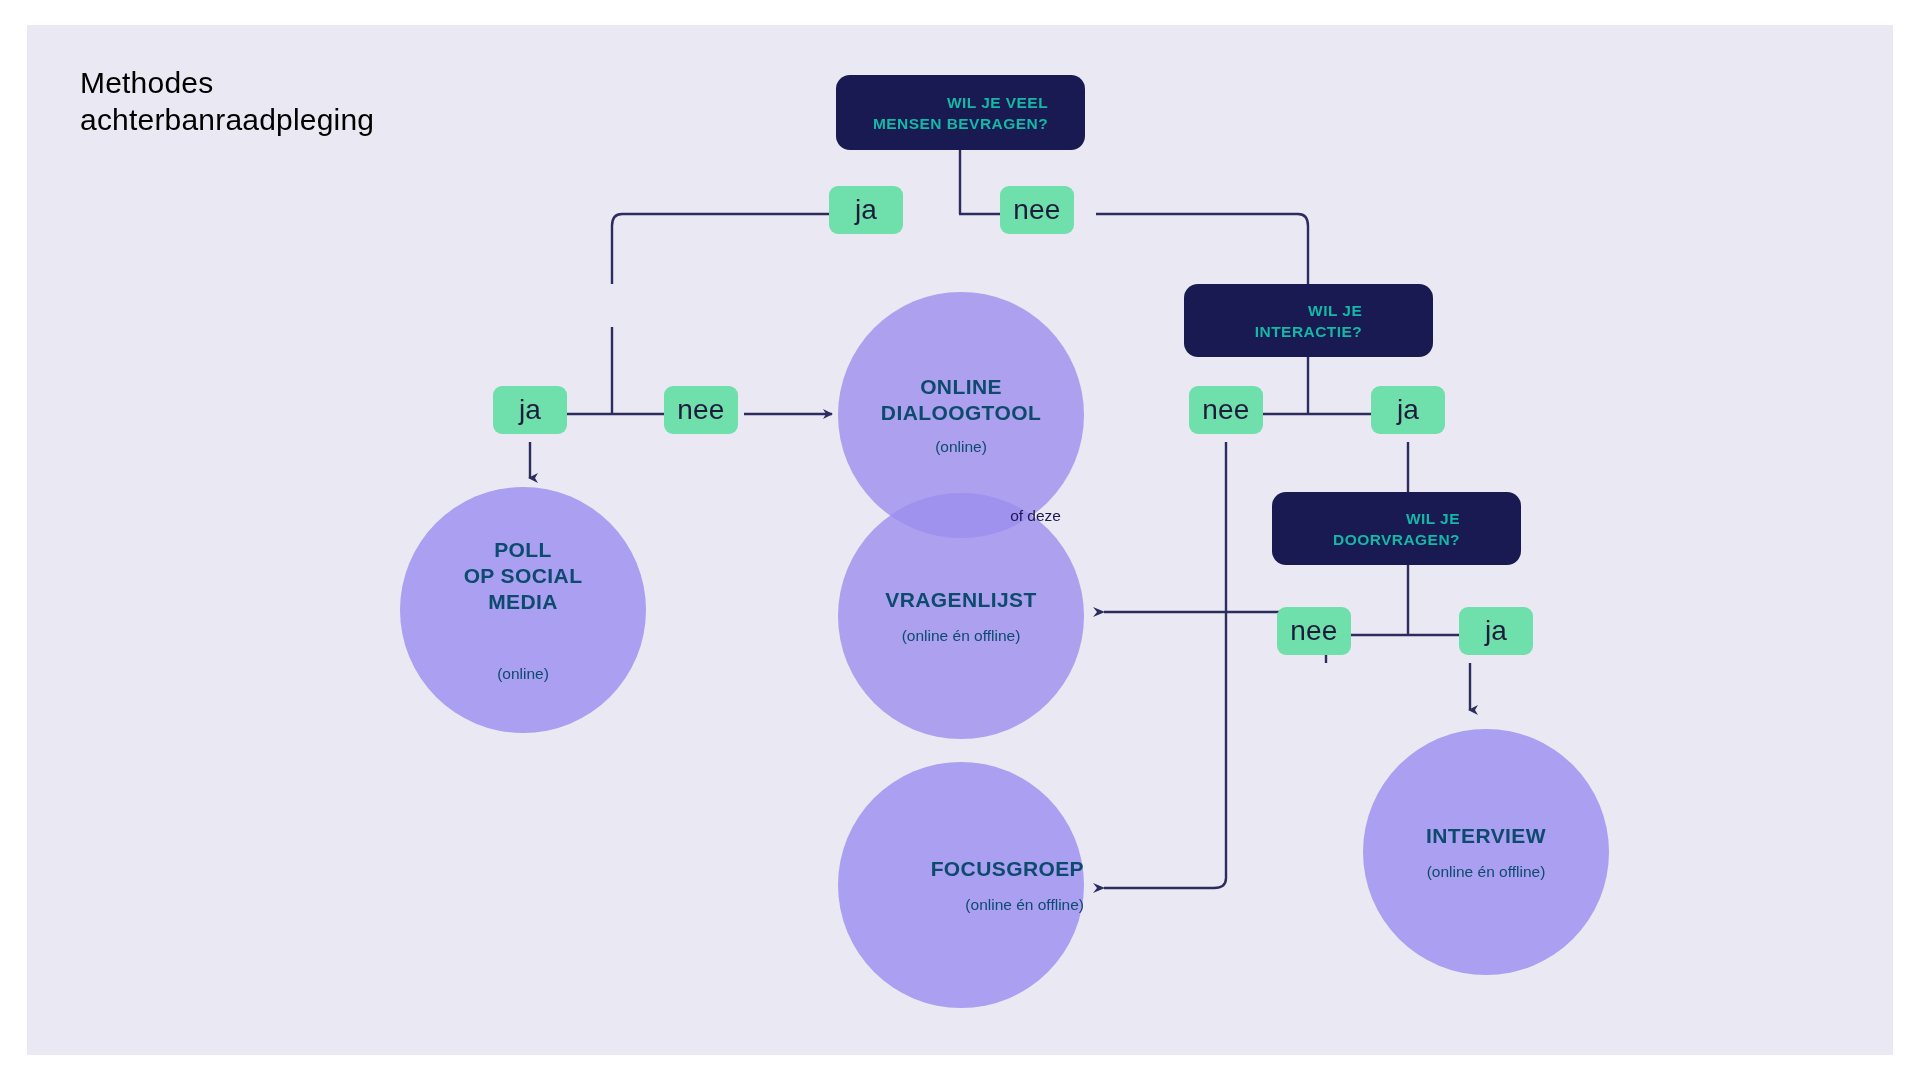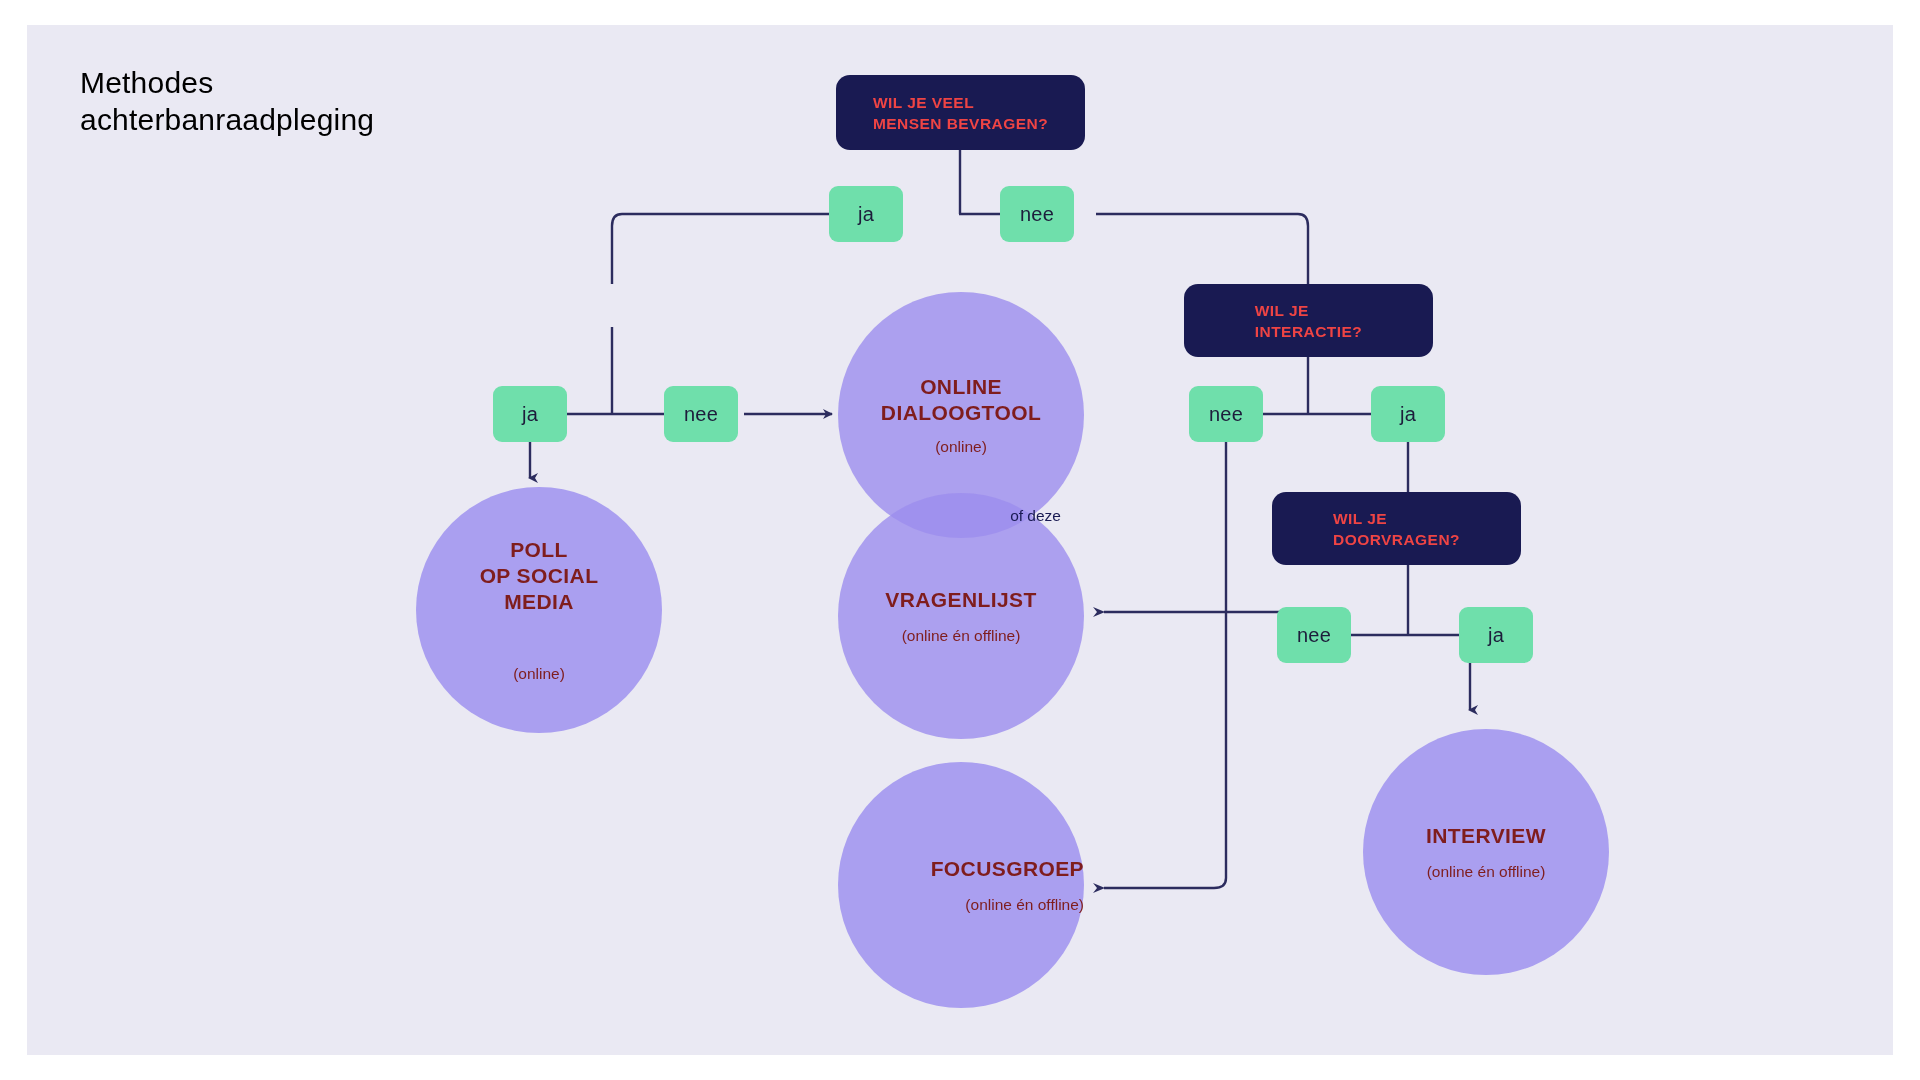--- a/index.html
+++ b/index.html
@@ -49,59 +49,59 @@
     width: 1920px;
     height: 1080px;
     pointer-events: none;
   }
 
   
   .decision {
     position: absolute;
     background: #191a52;
     border-radius: 14px;
-    color: #ef4444;
+    color: #14b8a6;
     display: flex;
     align-items: center;
     justify-content: center;
-    text-align: left;
+    text-align: right;
     font-weight: bold;
     font-size: 15.5px;
     line-height: 21px;
     letter-spacing: 0.45px;
     white-space: pre-line;
   }
 
   
   .pill {
     position: absolute;
     background: #6fdfab;
     border-radius: 9px;
     color: #1d1d3b;
     display: flex;
     align-items: center;
     justify-content: center;
-    font-size: 20px;
+    font-size: 28px;
     font-weight: 400;
     letter-spacing: 0.2px;
     width: 74px;
-    height: 56px;
+    height: 48px;
   }
 
   
   .circle {
     position: absolute;
     border-radius: 50%;
     background: #aa9ff0;
     display: flex;
     flex-direction: column;
     align-items: center;
     justify-content: center;
     text-align: center;
-    color: #7f1d1d;
+    color: #0c4a6e;
   }
   .circle.translucent { background: rgba(156,141,238,0.80); }
 
   .circle .c-title {
     font-weight: bold;
     font-size: 21px;
     line-height: 26px;
     letter-spacing: 0.4px;
     white-space: pre-line;
   }
@@ -176,21 +176,21 @@
       <path d="M1408,565 L1408,635"></path>
       <path d="M1326,635 L1408,635"></path>
       <path d="M1408,635 L1470,635"></path>
 
       <path d="M1326,663 L1326,622 Q1326,612 1314,612 L1104,612" marker-end="url(#arrowLeft)"></path>
 
       <path d="M1470,663 L1470,710" marker-end="url(#arrowDown)"></path>
     </g>
   </svg>
 
-  <div class="circle" style="left:416px; top:487px; width:246px; height:246px;gap:36px;">
+  <div class="circle" style="left:400px; top:487px; width:246px; height:246px;gap:36px;">
     <div class="c-title">POLL
 OP SOCIAL
 MEDIA</div>
     <div class="c-sub">(online)</div>
   </div>
 
   <div class="circle translucent" style="left:838px; top:292px; width:246px; height:246px;">
     <div class="c-title" style="margin-bottom:-2px;">ONLINE
 DIALOOGTOOL</div>
     <div class="c-sub">(online)</div>

